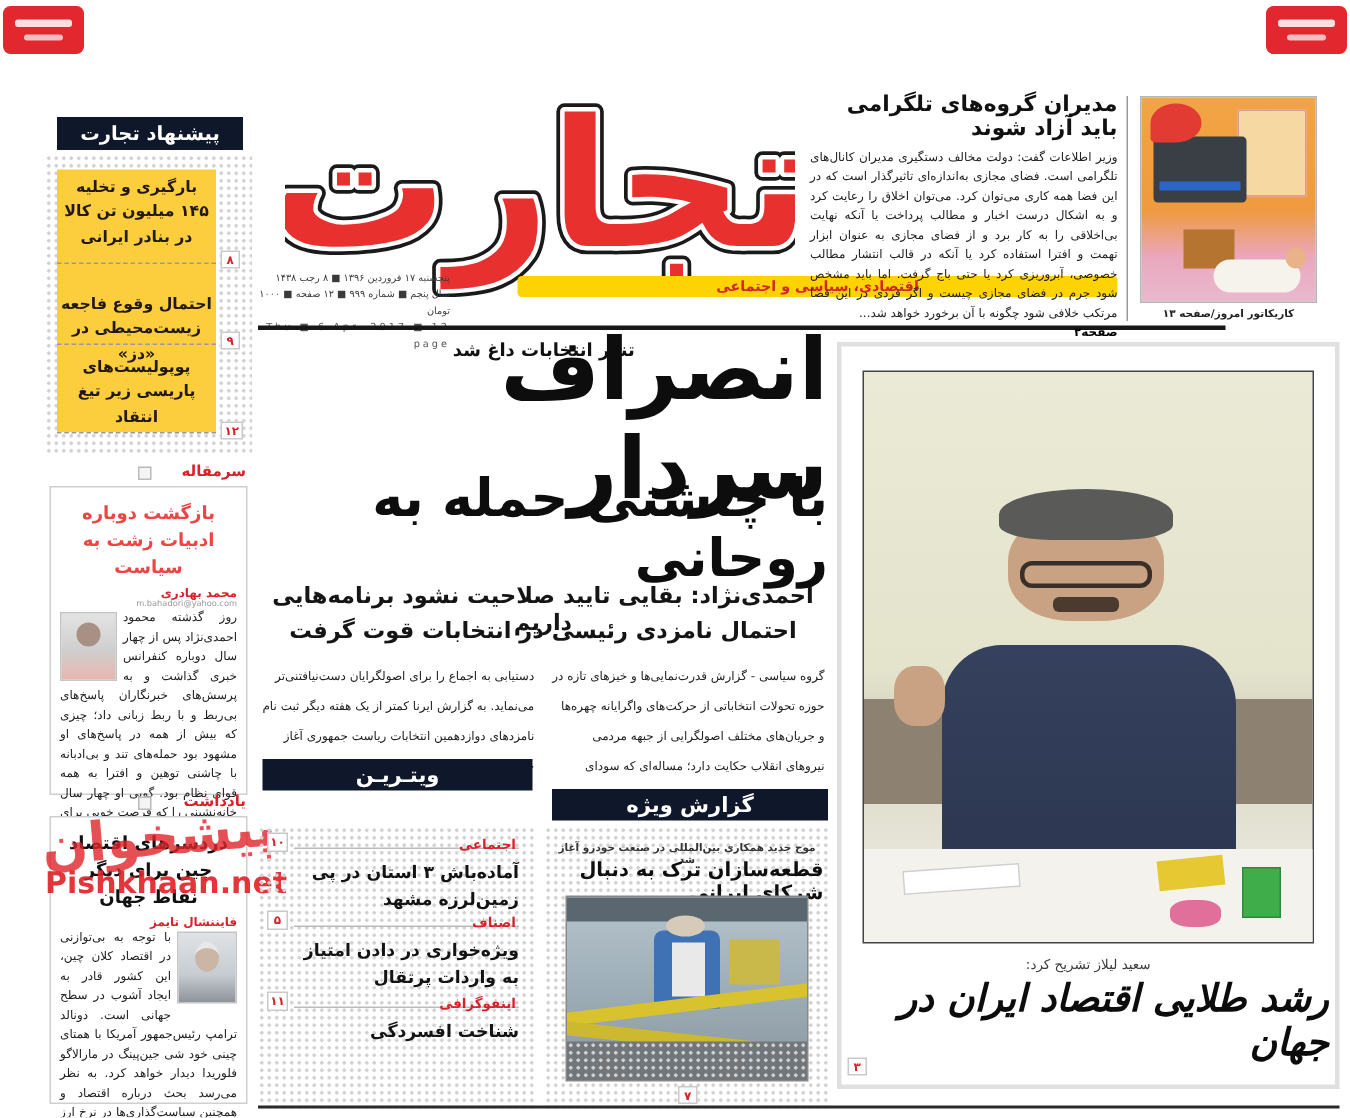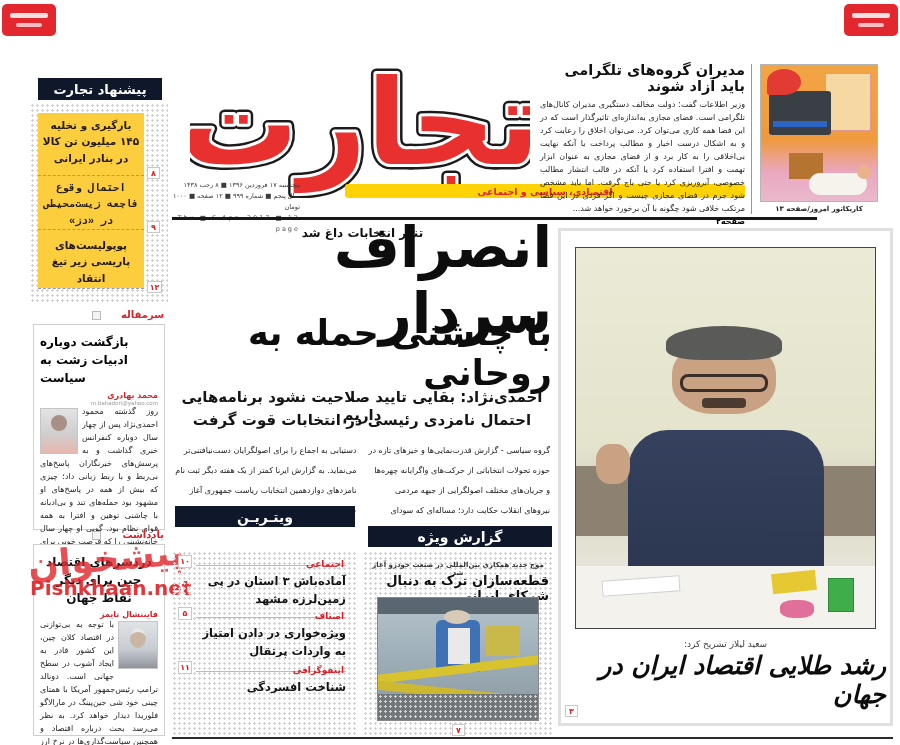--- a/index.html
+++ b/index.html
@@ -31,32 +31,32 @@
 </div>
 
 <div class="abs redbar" style="left:38px;top:78px;width:124px;height:22px;font-size:13px;">
   <span>پیشنهاد تجارت</span>
 </div>
 <div class="abs dots" style="left:30px;top:103px;width:138px;height:200px;">
   <div class="abs" style="left:8px;top:10px;width:106px;height:175px;background:#fcce3e;"></div>
   <div class="abs" style="left:10px;top:14px;width:102px;font-size:10.5px;font-weight:bold;line-height:1.55;text-align:center;color:#221a12;">بارگیری و تخلیه ۱۴۵ میلیون تن کالا در بنادر ایرانی</div>
   <div class="abs dashline" style="left:8px;top:72px;width:106px;"></div>
   <div class="abs pgbox" style="left:117px;top:64px;width:13px;height:12px;">۸</div>
-  <div class="abs" style="left:10px;top:77px;width:102px;font-size:10.5px;font-weight:bold;line-height:1.55;text-align:center;color:#221a12;font-family:Liberation Mono, monospace;">احتمال وقوع فاجعه زیست‌محیطی در «دز»</div>
+  <div class="abs" style="left:10px;top:92px;width:102px;font-size:10.5px;font-weight:bold;line-height:1.55;text-align:center;color:#221a12;">احتمال وقوع فاجعه زیست‌محیطی در «دز»</div>
   <div class="abs dashline" style="left:8px;top:126px;width:106px;"></div>
   <div class="abs pgbox" style="left:117px;top:118px;width:13px;height:12px;">۹</div>
   <div class="abs" style="left:10px;top:134px;width:102px;font-size:10.5px;font-weight:bold;line-height:1.55;text-align:center;color:#221a12;">پوپولیست‌های پاریسی زیر تیغ انتقاد</div>
   <div class="abs dashline" style="left:8px;top:185px;width:106px;"></div>
   <div class="abs pgbox" style="left:117px;top:178px;width:15px;height:12px;">۱۲</div>
 </div>
 
 <div class="abs" style="left:92px;top:311px;width:9px;height:9px;border:1px solid #bbb;background:#f4f4f4;"></div>
 <div class="abs catlabel" style="left:104px;top:309px;width:60px;font-size:10px;">سرمقاله</div>
 <div class="abs" style="left:33px;top:324px;width:132px;height:206px;border:1px solid #cfcfcf;background:#fff;padding:8px 6px 4px;">
-  <div style="font-size:12px;font-weight:bold;text-align:left;line-height:1.5;color:#000000;">بازگشت دوباره ادبیات زشت به سیاست</div>
+  <div style="font-size:12px;font-weight:bold;text-align:center;line-height:1.5;color:#ef4444;">بازگشت دوباره ادبیات زشت به سیاست</div>
   <div style="margin-top:4px;font-size:8px;font-weight:bold;color:#d6232a;">محمد بهادری</div>
   <div class="ltr" style="font-size:5.5px;color:#999;text-align:right;">m.bahadori@yahoo.com</div>
   <div style="float:left;width:36px;height:44px;margin:2px 4px 2px 0;background:linear-gradient(180deg,#e3e3e3 0%,#cfcfcf 55%,#e7b7ad 100%);border:1px solid #c5c5c5;">
     <div style="width:16px;height:16px;margin:6px auto 0;border-radius:50%;background:#a89184;"></div>
   </div>
   <div class="smallbody">روز گذشته محمود احمدی‌نژاد پس از چهار سال دوباره کنفرانس خبری گذاشت و به پرسش‌های خبرنگاران پاسخ‌های بی‌ربط و با ربط زبانی داد؛ چیزی که بیش از همه در پاسخ‌های او مشهود بود حمله‌های تند و بی‌ادبانه با چاشنی توهین و افترا به همه قوای نظام بود. گویی او چهار سال خانه‌نشینی را که فرصت خوبی برای اندیشیدن بود...</div>
   <div style="clear:both;font-size:8px;font-weight:bold;margin-top:4px;">ادامه در همین صفحه</div>
 </div>
 
 <div class="abs" style="left:92px;top:531px;width:9px;height:9px;border:1px solid #bbb;background:#f4f4f4;"></div>

